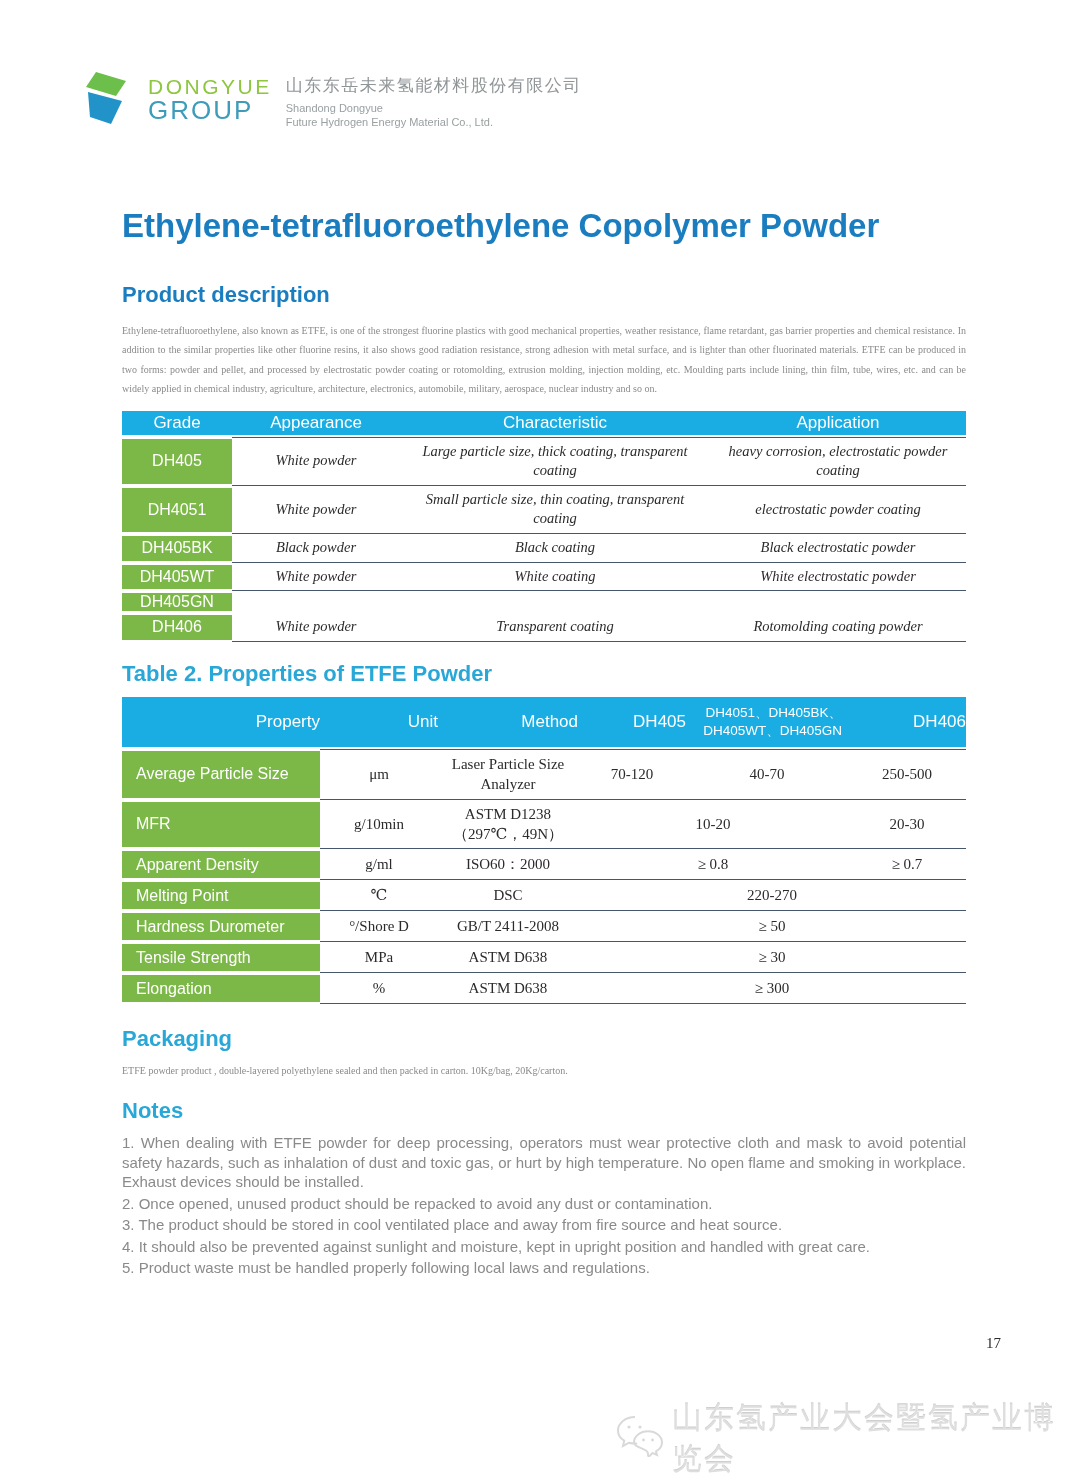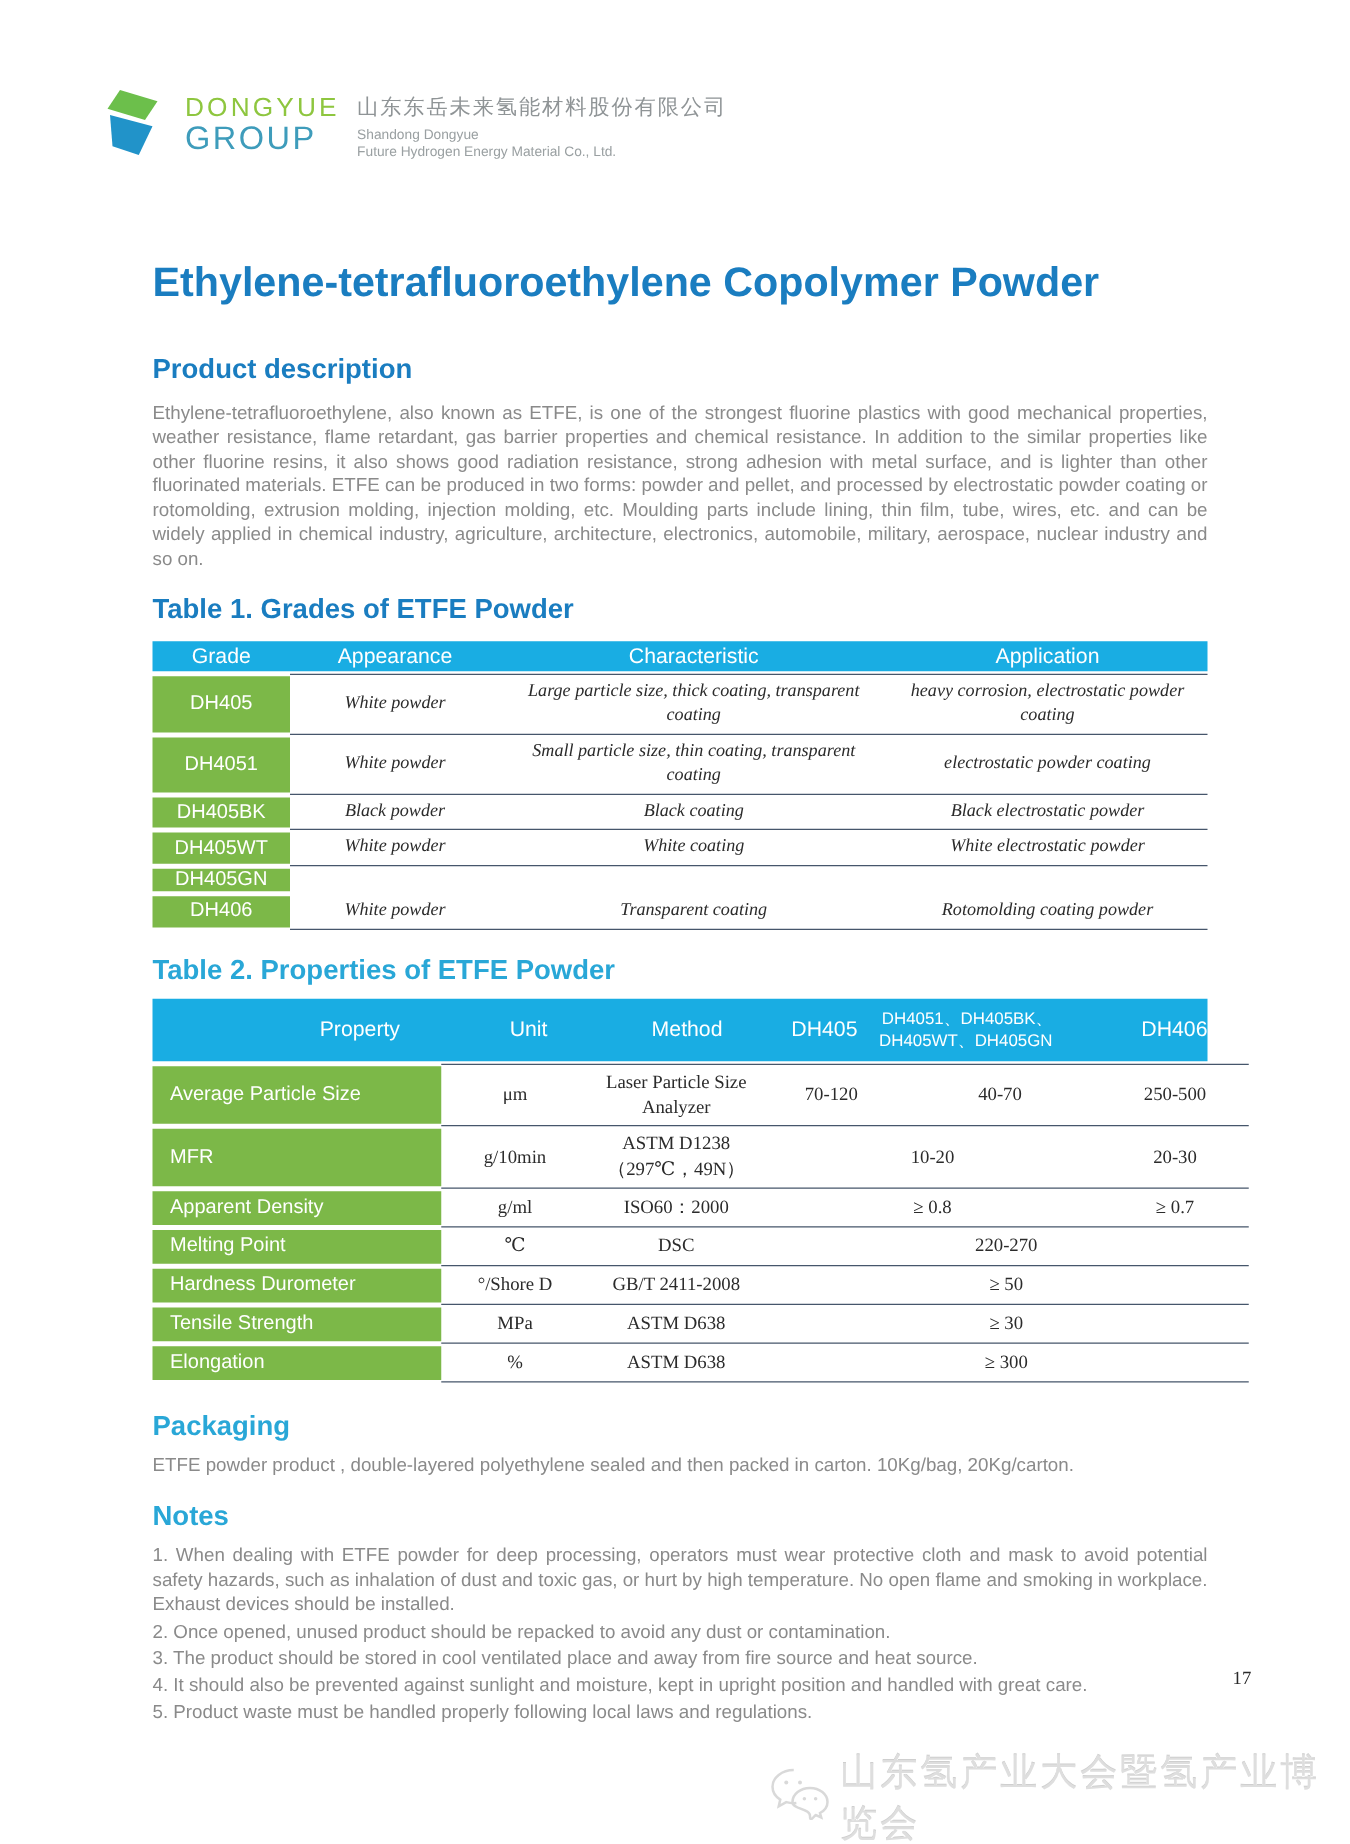--- a/index.html
+++ b/index.html
@@ -29,21 +29,21 @@
   .company-cn{color:#8f9496;font-size:17px;letter-spacing:1.5px;text-align:right;}
   .company-en{color:#9aa0a2;font-size:11px;line-height:1.3;margin-top:4px;}
 
   
   .content{position:absolute;left:122px;top:198px;width:844px;}
   .page-title{color:var(--title-blue);font-size:33px;font-weight:bold;margin:10px 0 0 0;line-height:1.1;}
   .sec-heading{font-size:22px;font-weight:bold;margin:0;line-height:1.2;}
   .blue-h{color:var(--title-blue);}
   .cyan-h{color:var(--heading-cyan);}
   .h-desc{margin-top:38px;}
-  .body-text{color:var(--body-gray);font-size:15px;line-height:19.5px;text-align:justify;margin:12px 0 0 0;}
+  .body-text{color:var(--body-gray);font-size:10px;line-height:19.5px;text-align:justify;margin:12px 0 0 0;font-family:Liberation Serif, serif;}
   .h-table1{margin-top:17px;}
   .h-table2{margin-top:19px;}
   .h-pack{margin-top:22px;}
   .h-notes{margin-top:17px;}
   .pack-text{margin-top:9px;text-align:left;}
   .notes-list{margin-top:9px;}
   .note-item{color:var(--body-gray);font-size:15px;line-height:19.5px;text-align:justify;margin-bottom:2px;}
 
   
   .table1{margin-top:12px;}
@@ -59,21 +59,21 @@
   .t1-cell{font-family:"Liberation Serif","DejaVu Serif",serif;font-size:14.5px;color:var(--table-text);
            text-align:center;padding:4px 4px;line-height:1.35;}
 
   
   .table2{margin-top:10px;}
   .t2-head{display:grid;grid-template-columns:198px 118px 140px 108px 162px 118px;background:var(--header-blue);
            color:#fff;min-height:50px;align-items:center;text-align:right;font-size:17px;}
   .t2-head .group-h{font-size:13.5px;line-height:1.35;padding:0 6px;}
   .t2-body{margin-top:2px;}
   .t2-row{display:flex;}
-  .t2-prop{width:231px;flex:0 0 auto;background:var(--cell-green);color:#fff;font-size:16px;
+  .t2-prop{width:198px;flex:0 0 auto;background:var(--cell-green);color:#fff;font-size:16px;
            display:flex;align-items:center;padding-left:14px;margin:2px 0;}
   .t2-data{flex:1;display:grid;grid-template-columns:118px 140px 108px 162px 118px;
            border-bottom:1px solid var(--border-dark);align-items:center;min-height:31px;}
   .t2-row:first-child .t2-data{border-top:1px solid var(--border-dark);}
   .t2-cell{font-family:"Liberation Serif","DejaVu Serif",serif;font-size:15px;color:var(--table-text);
            text-align:center;padding:4px 2px;line-height:1.35;white-space:pre-line;}
 
   
   .watermark{position:absolute;left:616px;top:1398px;display:flex;align-items:center;
              color:var(--watermark-gray);font-size:30px;letter-spacing:2px;
@@ -104,21 +104,20 @@
     </div>
   </span>
 </header>
 
 <main class="content">
   <h1 class="page-title">Ethylene-tetrafluoroethylene Copolymer Powder</h1>
 
   <h2 class="sec-heading blue-h h-desc">Product description</h2>
   <p class="body-text">Ethylene-tetrafluoroethylene, also known as ETFE, is one of the strongest fluorine plastics with good mechanical properties, weather resistance, flame retardant, gas barrier properties and chemical resistance. In addition to the similar properties like other fluorine resins, it also shows good radiation resistance, strong adhesion with metal surface, and is lighter than other fluorinated materials. ETFE can be produced in two forms: powder and pellet, and processed by electrostatic powder coating or rotomolding, extrusion molding, injection molding, etc. Moulding parts include lining, thin film, tube, wires, etc. and can be widely applied in chemical industry, agriculture, architecture, electronics, automobile, military, aerospace, nuclear industry and so on.</p>
 
-  <h2 class="sec-heading blue-h h-table1">Table 1. Grades of ETFE Powder</h2>
   <div class="table1">
     <div class="t1-head">
       <div>Grade</div>
       <div>Appearance</div>
       <div>Characteristic</div>
       <div>Application</div>
     </div>
     <div class="t1-body">
         <div class="t1-row">
           <div class="t1-grade">DH405</div>

